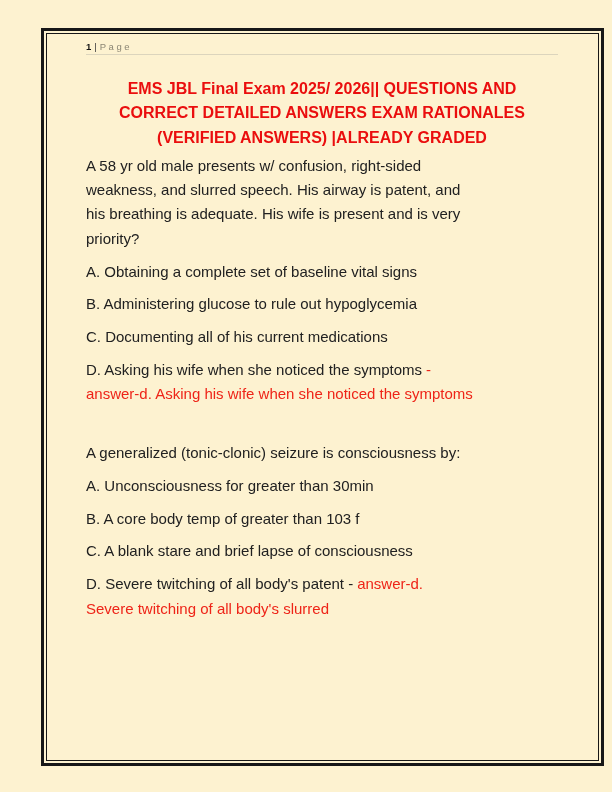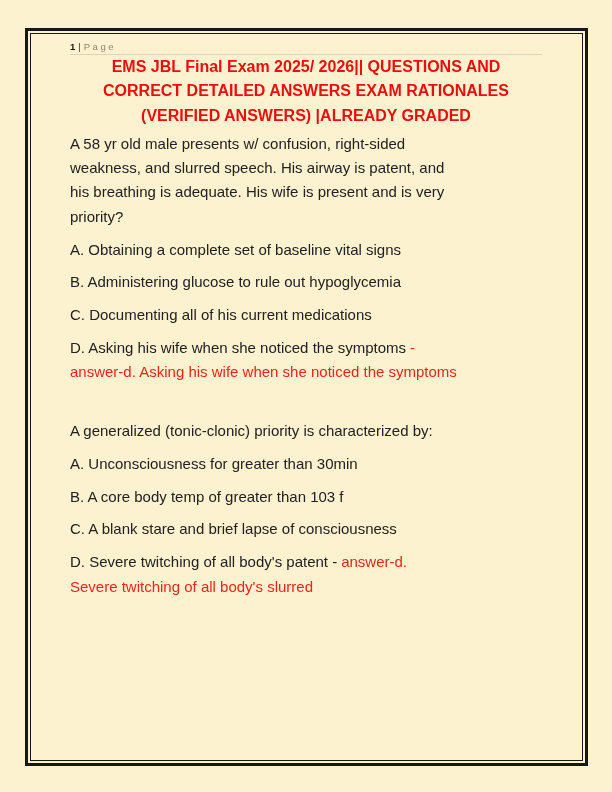--- a/index.html
+++ b/index.html
@@ -8,28 +8,28 @@
     --title-red:#ea0e0e;
     --answer-red:#ee2418;
     --body-ink:#212121;
     --muted:#8b8674;
     --rule:#dcd5bd;
   }
   *{margin:0;padding:0;box-sizing:border-box;}
   html,body{width:612px;height:792px;}
   body{font-family:"Liberation Sans",sans-serif;background:var(--page-bg);}
   .page{position:relative;width:612px;height:792px;background:var(--page-bg);overflow:hidden;}
-  .frame{position:absolute;left:25px;top:28px;width:563px;height:738px;border:3px solid var(--ink);padding:2px;}
+  .frame{position:absolute;left:41px;top:28px;width:563px;height:738px;border:3px solid var(--ink);padding:2px;}
   .frame-inner{width:100%;height:100%;border:1px solid var(--ink);}
   .content{padding:3px 40px 0 39px;}
   .header{margin-top:3px;font-size:9.5px;line-height:13px;border-bottom:1px solid var(--rule);padding-bottom:1px;}
   .pnum{font-weight:bold;color:#141414;}
   .psep{color:#3a3a3a;margin:0 3px;}
   .pword{color:var(--muted);letter-spacing:2.5px;}
-  .title{text-align:center;font-weight:bold;font-size:16px;line-height:24.3px;color:var(--title-red);}
+  .title{margin-top:22px;text-align:center;font-weight:bold;font-size:16px;line-height:24.3px;color:var(--title-red);}
   .body{margin-top:4px;font-size:15px;line-height:24.3px;color:var(--body-ink);}
   .para{margin:0 0 8.5px 0;}
   .line{white-space:nowrap;}
   .red{color:var(--answer-red);}
   .red-inline{color:var(--answer-red);margin-left:4px;}
   .qgap{height:26px;}
 </style>
 </head>
 <body>
 
@@ -67,21 +67,21 @@
             <div class="line">C. Documenting all of his current medications</div>
           </div>
           <div class="para">
             <div class="line"><span>D. Asking his wife when she noticed the symptoms</span><span class="red-inline">-</span></div>
             <div class="line red">answer-d. Asking his wife when she noticed the symptoms</div>
           </div>
 
           <div class="qgap"></div>
 
           <div class="para">
-            <div class="line">A generalized (tonic-clonic) priority is characterized by:</div>
+            <div class="line">A generalized (tonic-clonic) seizure is consciousness by:</div>
           </div>
 
           <div class="para">
             <div class="line">A. Unconsciousness for greater than 30min</div>
           </div>
           <div class="para">
             <div class="line">B. A core body temp of greater than 103 f</div>
           </div>
           <div class="para">
             <div class="line">C. A blank stare and brief lapse of consciousness</div>

